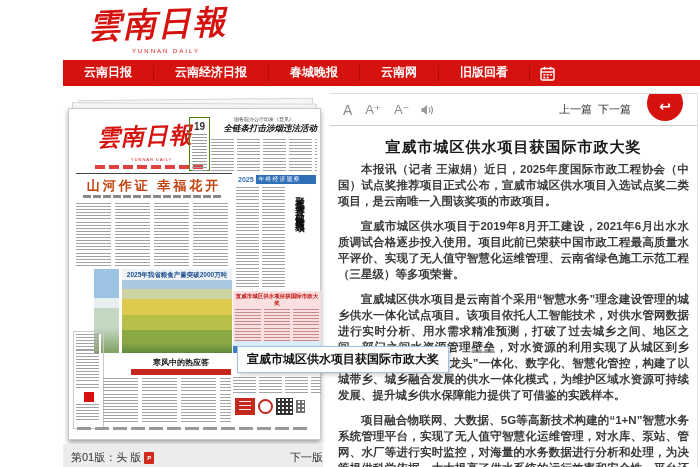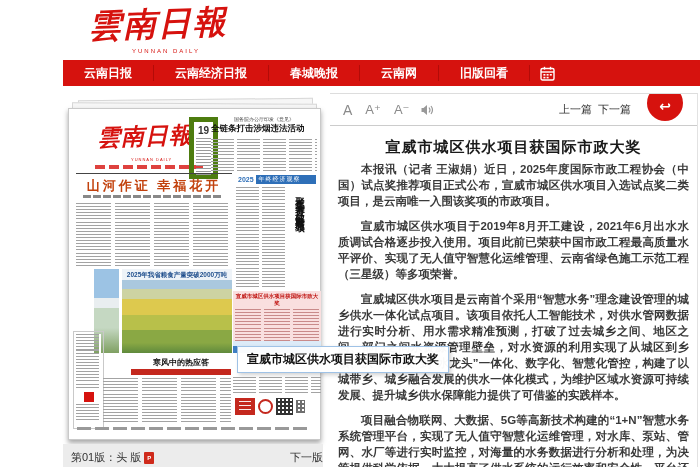--- a/index.html
+++ b/index.html
@@ -5,44 +5,44 @@
   html,body{margin:0;padding:0;background:#fff;}
   #app{position:relative;width:700px;height:467px;overflow:hidden;background:#fff;
        font-family:"Liberation Sans","DejaVu Sans",sans-serif;}
   
   .logo{position:absolute;left:88px;top:2px;width:160px;height:58px;}
   .logo-main{font-family:"DejaVu Serif",serif;font-weight:bold;font-style:italic;
        font-size:33px;color:#d6120e;letter-spacing:2px;transform:rotate(-2deg);display:inline-block;}
   .logo-sub{position:absolute;left:44px;top:46px;font-size:6px;color:#d6120e;letter-spacing:2px;}
   
   .nav{position:absolute;left:63px;top:60px;width:637px;height:26px;background:#d6120e;
-       display:flex;align-items:center;color:#fff;font-size:12px;font-weight:bold;}
+       display:flex;align-items:center;color:#fff;font-size:12px;font-weight:bold;font-family:Liberation Mono, monospace;}
   .nav-item{padding:0 21px;height:16px;line-height:16px;border-right:1px solid rgba(170,10,8,.8);cursor:pointer;}
   .nav-item:last-of-type{border-right:none;}
   .nav-cal{margin:0 14px 0 10px;display:flex;align-items:center;}
   .nav-date{font-weight:bold;letter-spacing:1px;}
   
   .sheet-back1,.sheet-back2{position:absolute;background:#f6f6f6;border:1px solid #d7d7d7;}
   .sheet-back1{left:78px;top:99px;width:233px;height:9px;transform:rotate(-.6deg);}
   .sheet-back2{left:72px;top:103px;width:243px;height:9px;transform:rotate(.4deg);}
   .sheet{position:absolute;left:68px;top:108px;width:251px;height:330px;background:#fff;
        border:1px solid #c9c9c9;box-shadow:0 3px 5px rgba(0,0,0,.35);cursor:pointer;}
   .mast{position:absolute;left:28px;top:12px;color:#d6120e;font-family:"DejaVu Serif",serif;
        font-weight:bold;font-style:italic;font-size:23px;letter-spacing:1px;transform:rotate(-2deg);}
   .mast-sub{position:absolute;left:62px;top:48px;font-size:4px;color:#d6120e;letter-spacing:1px;}
   .mast-line{position:absolute;left:26px;top:56px;width:112px;height:4px;
        background:repeating-linear-gradient(90deg,#d6120e 0 10px,transparent 10px 14px);opacity:.8;}
-  .datebox{position:absolute;left:120px;top:8px;width:19px;height:52px;border:5px solid #4d7c0f;
+  .datebox{position:absolute;left:120px;top:8px;width:19px;height:52px;border:1px solid #4d7c0f;
        font-size:8px;color:#333;text-align:center;}
   .datebox .d{font-size:10px;font-weight:bold;margin-top:3px;}
   .datebox .s{margin:2px 2px 0;height:38px;
        background:repeating-linear-gradient(180deg,#9a9a9a 0 1px,transparent 1px 3px);}
   .kicker{position:absolute;left:144px;top:7px;width:102px;text-align:center;font-size:5px;color:#444;}
-  .tophead{position:absolute;left:142px;top:14px;width:106px;text-align:left;
-       font-size:8.5px;font-weight:bold;color:#111;}
+  .tophead{position:absolute;left:142px;top:14px;width:106px;text-align:right;
+       font-size:8.5px;font-weight:bold;color:#111;font-style:italic;}
   .tx{background-image:repeating-linear-gradient(90deg,transparent 0 23px,#fff 23px 26px),
        repeating-linear-gradient(180deg,#a3a3a3 0 1px,transparent 1px 3.1px);}
   .tx2{background-image:repeating-linear-gradient(90deg,transparent 0 35px,#fff 35px 39px),
        repeating-linear-gradient(180deg,#a3a3a3 0 1px,transparent 1px 3.1px);}
   .txp{background-color:#f9dfdf;background-image:repeating-linear-gradient(90deg,transparent 0 26px,#f9dfdf 26px 29px),
        repeating-linear-gradient(180deg,#c98a8a 0 1px,transparent 1px 3.1px);}
   .rule{position:absolute;left:7px;top:64px;width:156px;height:1px;background:#444;}
   .mainhead{position:absolute;left:6px;top:68px;width:158px;text-align:center;
        font-size:13px;font-weight:bold;letter-spacing:3px;color:#c2410c;}
   .subline{position:absolute;left:14px;top:86px;width:140px;height:3px;

